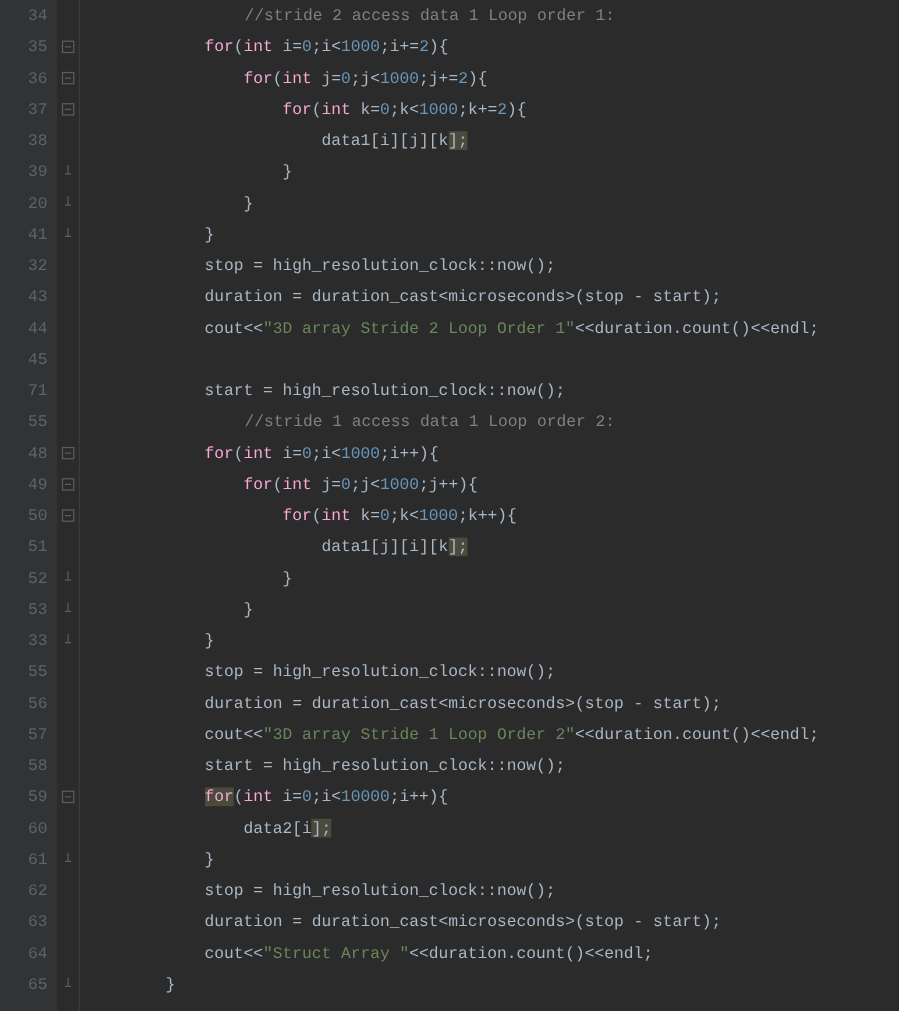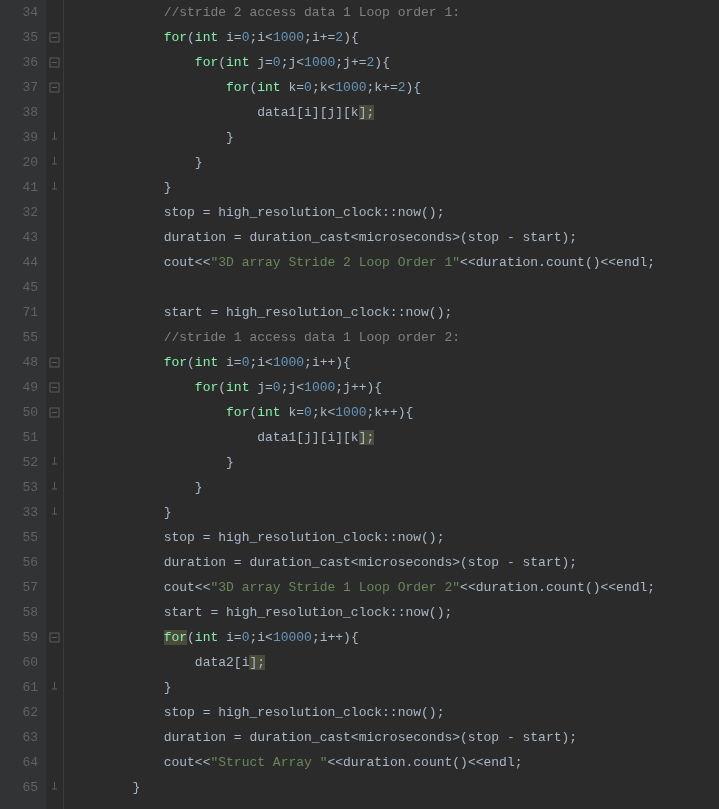--- a/index.html
+++ b/index.html
@@ -39,24 +39,24 @@
     font-size: 10px;
     line-height: 11px;
     text-align: center;
   }
   .code {
     padding-left: 6px;
     color: #a9b7c6;
     white-space: pre;
   }
   .code .row { height: 25px; }
-  .tok-kw { color: #86efac; }
+  .tok-kw { color: #f9a8d4; }
   .tok-num { color: #6897bb; }
   .tok-str { color: #6a8759; }
-  .tok-cmt { color: #808080; }
+  .tok-cmt { color: #808080; margin-left: 32px; }
   .tok-id { color: #a9b7c6; }
   .tok-op { color: #a9b7c6; }
   .hl { background: #4b4b3b; }
 </style>
 </head>
 <body>
 
 <div class="editor">
   <div class="gutter" id="gutter">
       <div class="ln">34</div>

